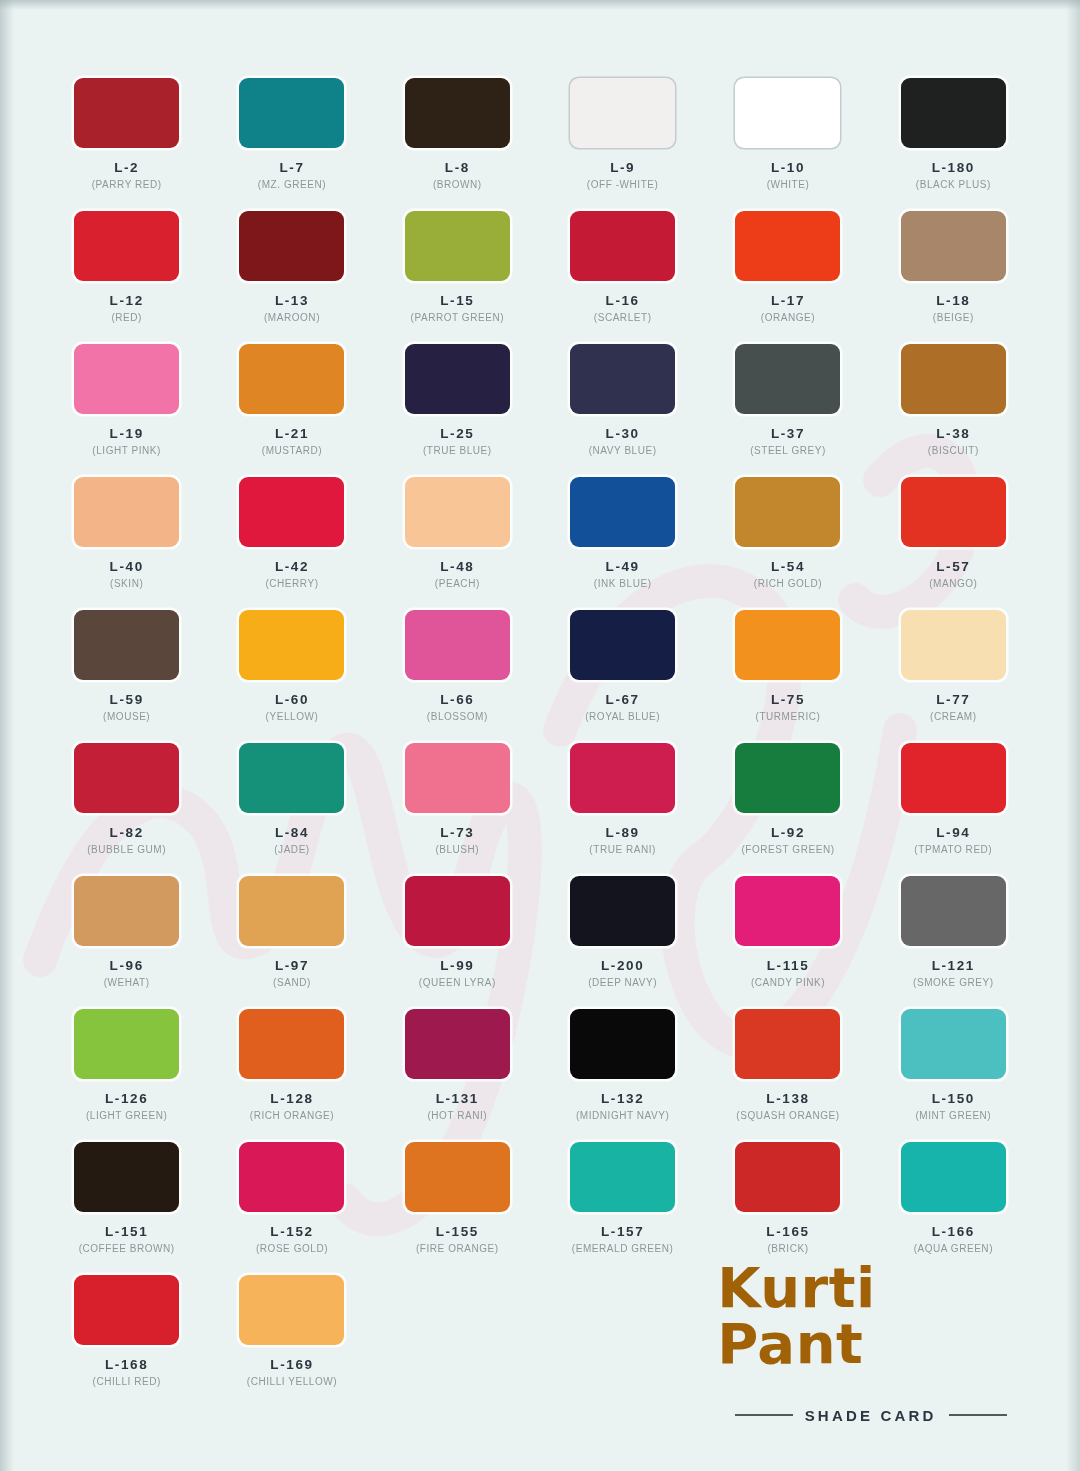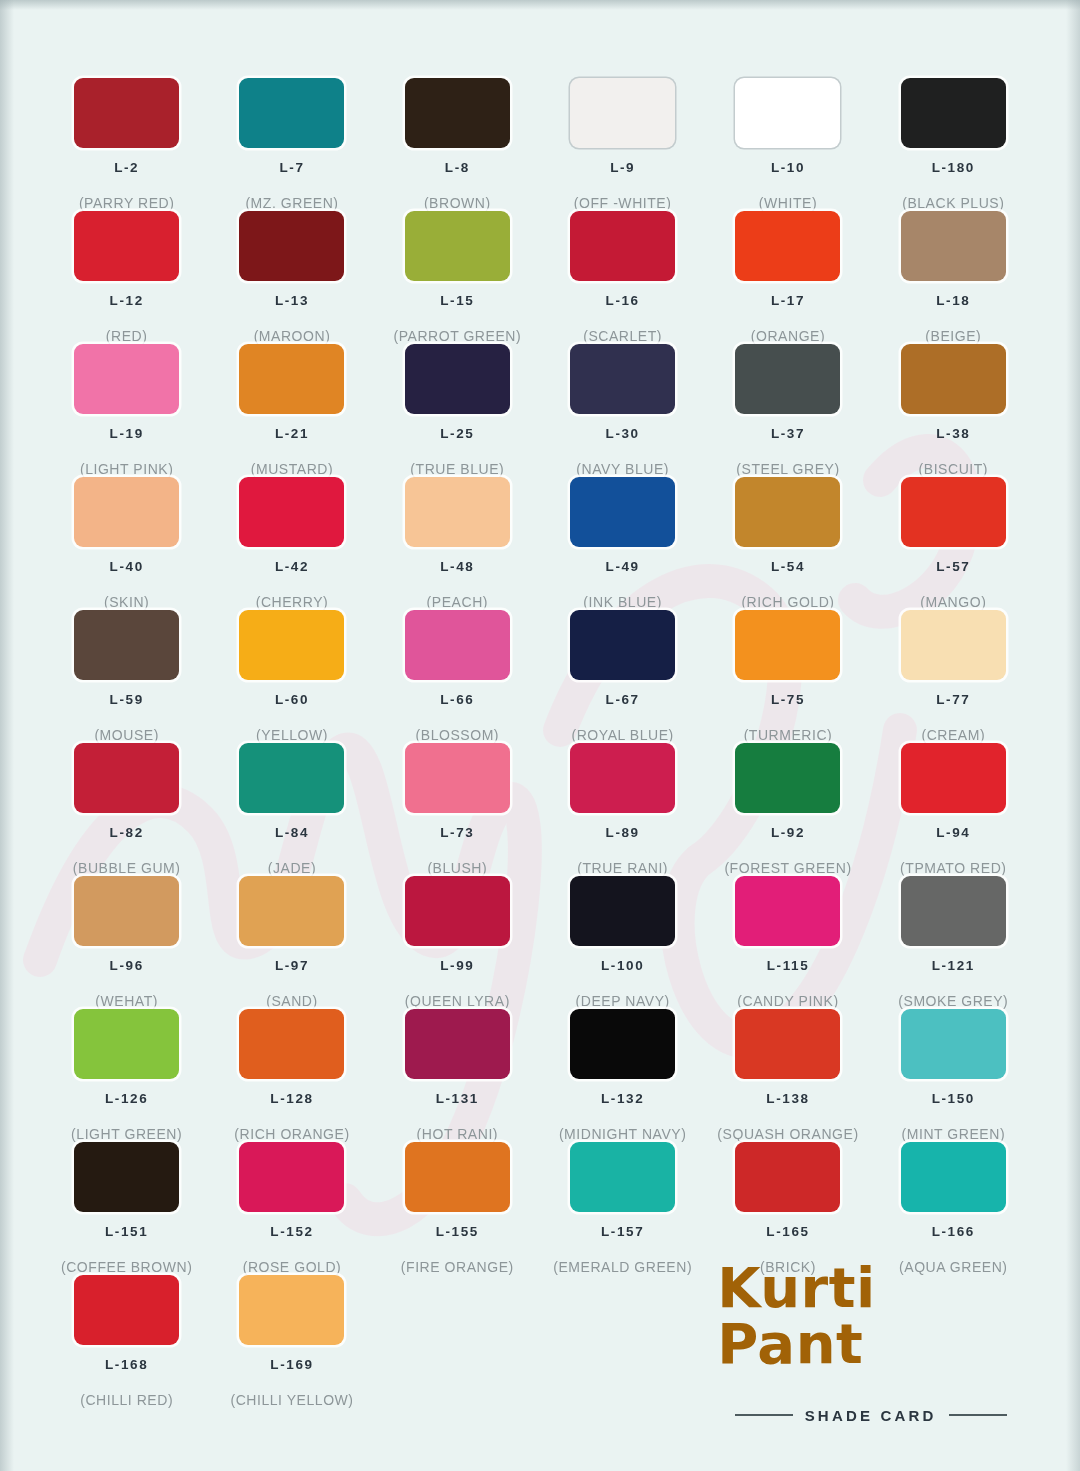--- a/index.html
+++ b/index.html
@@ -59,22 +59,22 @@
   }
   .code {
     margin-top:12px;
     font-size:13.5px;
     font-weight:bold;
     letter-spacing:1.6px;
     color:#2b3640;
     white-space:nowrap;
   }
   .cname {
-    margin-top:20px;
-    font-size:14px;
+    margin-top:4px;
+    font-size:10px;
     letter-spacing:.55px;
     color:#8d9699;
     white-space:nowrap;
     text-align:right;
   }
 
   
   .logo-cell {
     grid-column: 5 / span 2;
     height:133px;
@@ -318,21 +318,21 @@
         <div class="code">L-97</div>
         <div class="cname">(SAND)</div>
       </div>
       <div class="cell">
         <div class="swatch" style="background: rgb(187, 23, 63);"></div>
         <div class="code">L-99</div>
         <div class="cname">(QUEEN LYRA)</div>
       </div>
       <div class="cell">
         <div class="swatch" style="background: rgb(20, 20, 30);"></div>
-        <div class="code">L-100</div>
+        <div class="code">L-200</div>
         <div class="cname">(DEEP NAVY)</div>
       </div>
       <div class="cell">
         <div class="swatch" style="background: rgb(226, 30, 120);"></div>
         <div class="code">L-115</div>
         <div class="cname">(CANDY PINK)</div>
       </div>
       <div class="cell">
         <div class="swatch" style="background: rgb(102, 103, 102);"></div>
         <div class="code">L-121</div>

